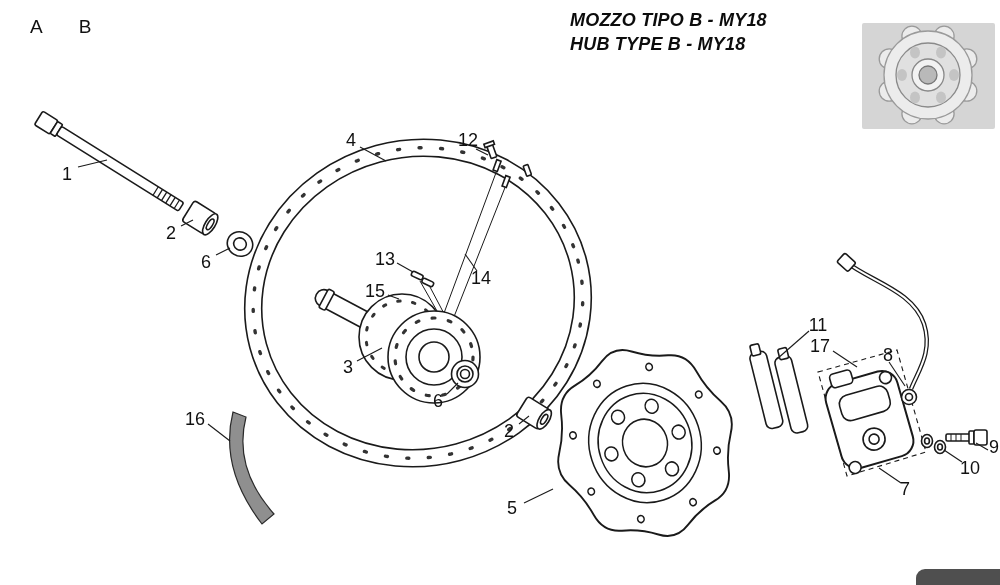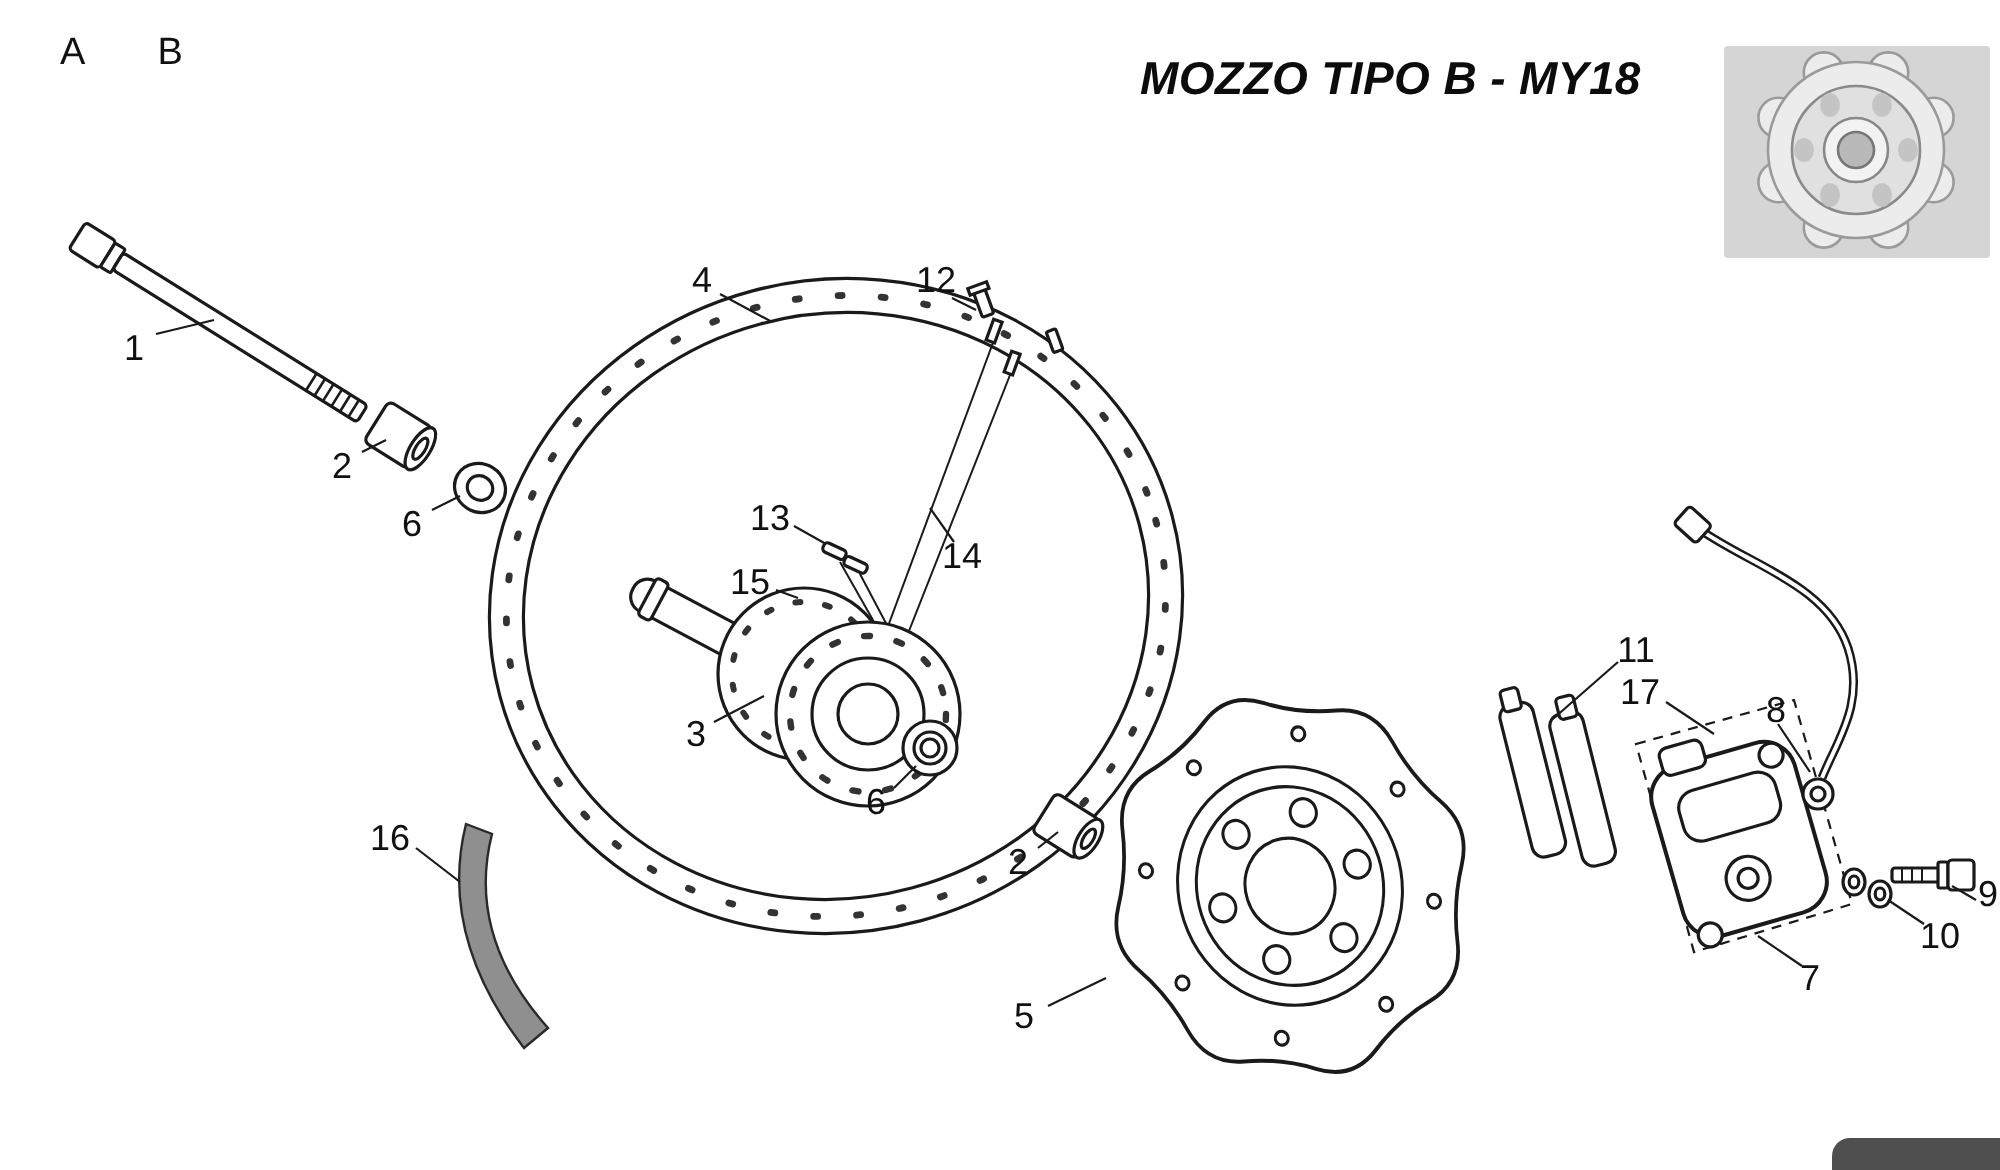--- a/index.html
+++ b/index.html
@@ -1,21 +1,21 @@
 <!DOCTYPE html>
 <html><head>
 <meta charset="utf-8">
 <style>
   html,body{margin:0;padding:0;background:#fff;}
   .stage{position:relative;width:1000px;height:585px;background:#ffffff;overflow:hidden;
          font-family:"Liberation Sans",sans-serif;}
   .variant-letters{position:absolute;top:16px;left:30px;display:flex;gap:36px;
                    font-size:19px;color:#111;}
-  .title-block{position:absolute;top:24px;left:570px;font-weight:bold;font-style:italic;
-               font-size:23px;line-height:1.35;color:#0c0c0c;letter-spacing:.2px;}
+  .title-block{position:absolute;top:8px;left:570px;font-weight:bold;font-style:italic;
+               font-size:18px;line-height:1.35;color:#0c0c0c;letter-spacing:.2px;}
   .footer-bar{position:absolute;right:0;bottom:0;width:84px;height:16px;
               background:#4f4f4f;border-radius:9px 0 0 0;}
   svg{position:absolute;top:0;left:0;}
   .s  {stroke:#1a1a1a;stroke-width:1.6;fill:#ffffff;}
   .s2 {stroke:#1a1a1a;stroke-width:2;fill:#ffffff;}
   .sn {stroke:#1a1a1a;stroke-width:1.6;fill:none;}
   .ld {stroke:#1a1a1a;stroke-width:1.1;}
   .thin{stroke:#1a1a1a;stroke-width:1;}
   .callout{font-size:18px;fill:#111;text-anchor:middle;font-family:"Liberation Sans",sans-serif;}
 </style>
@@ -250,16 +250,17 @@
     </g>
   </svg>
 
   <div class="variant-letters">
     <span>A</span>
     <span>B</span>
   </div>
 
   <div class="title-block">
     <div>MOZZO TIPO B - MY18</div>
+    <div>HUB TYPE B - MY18</div>
   </div>
 
   <div class="footer-bar"></div>
 </div>
 
 </body></html>

